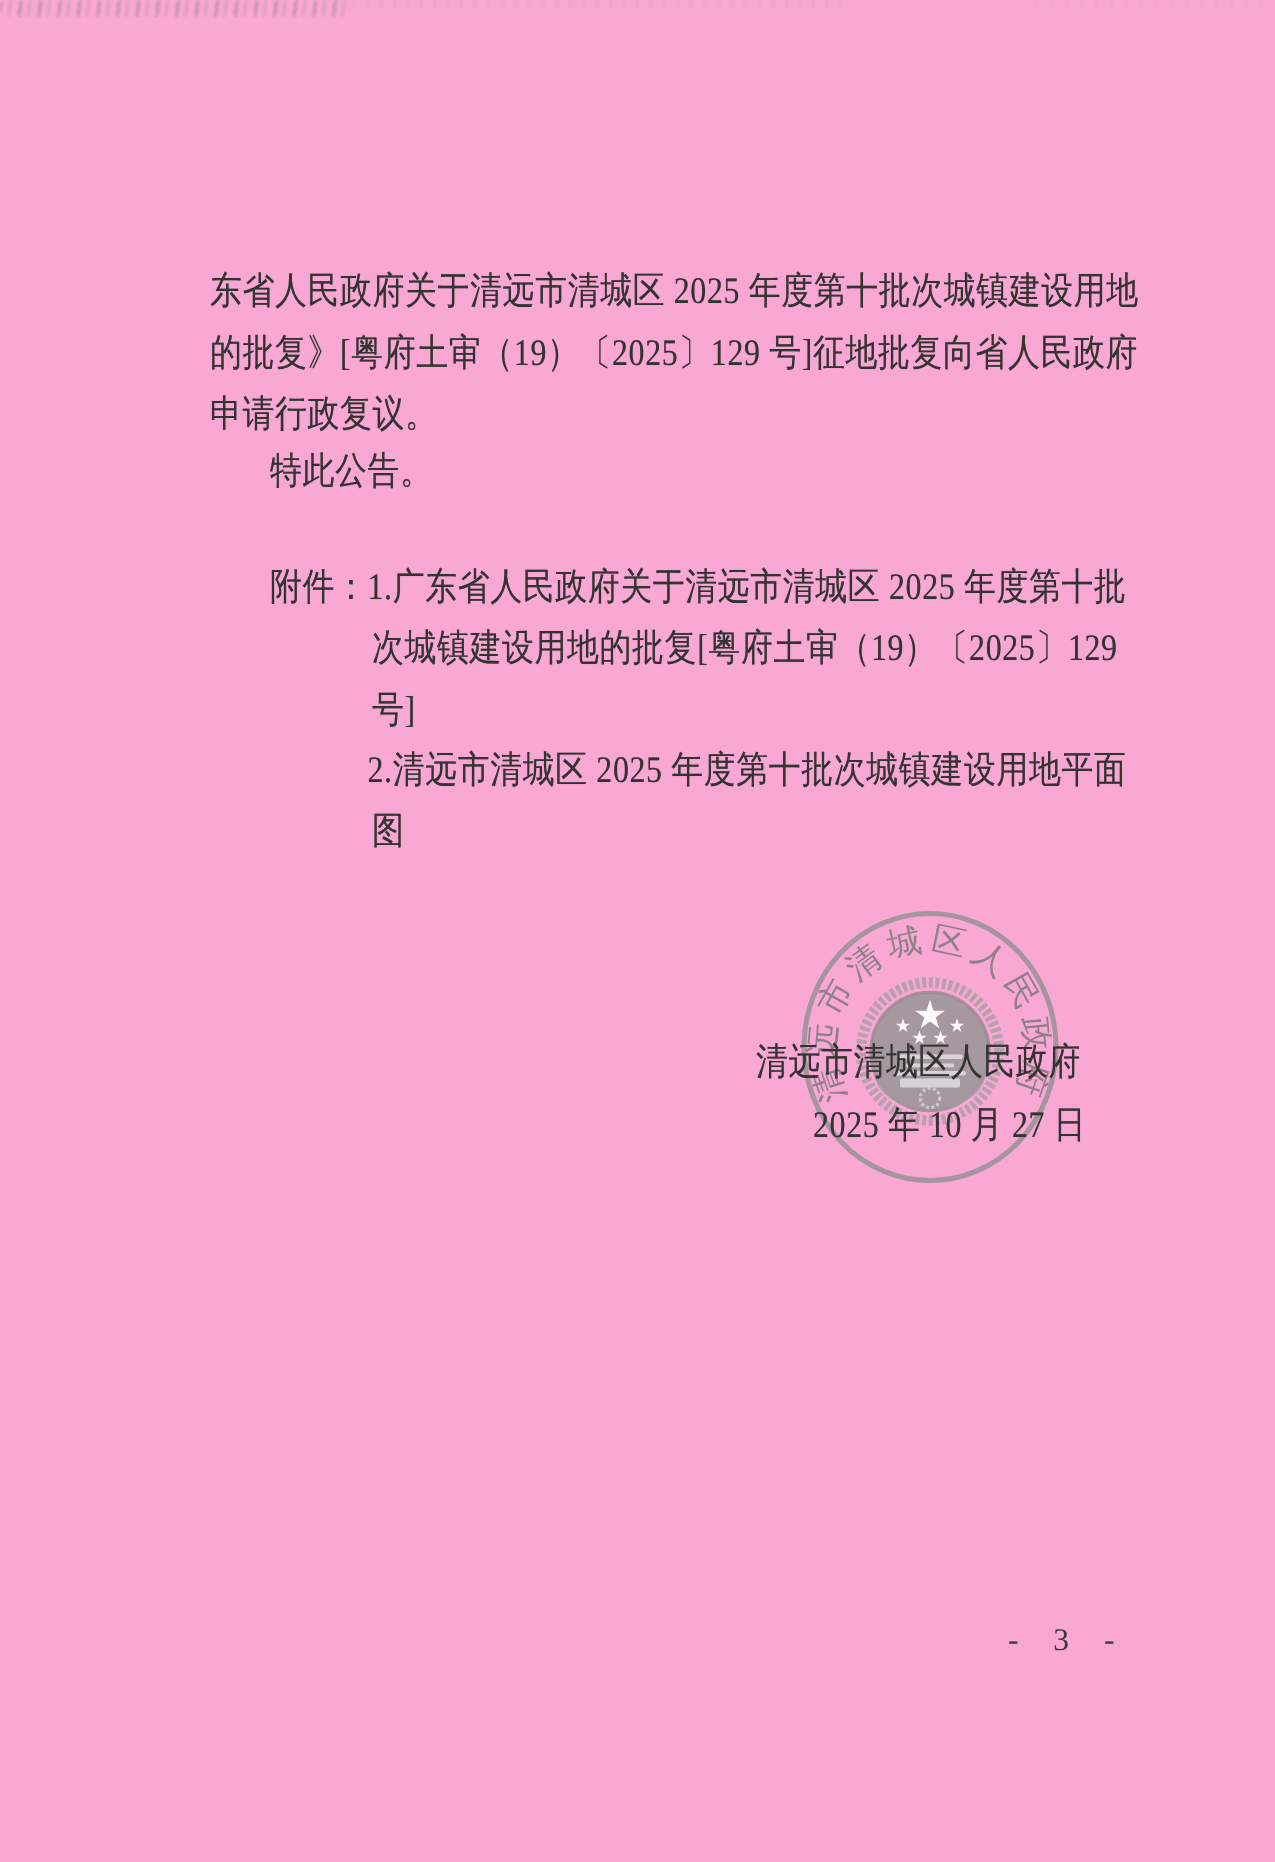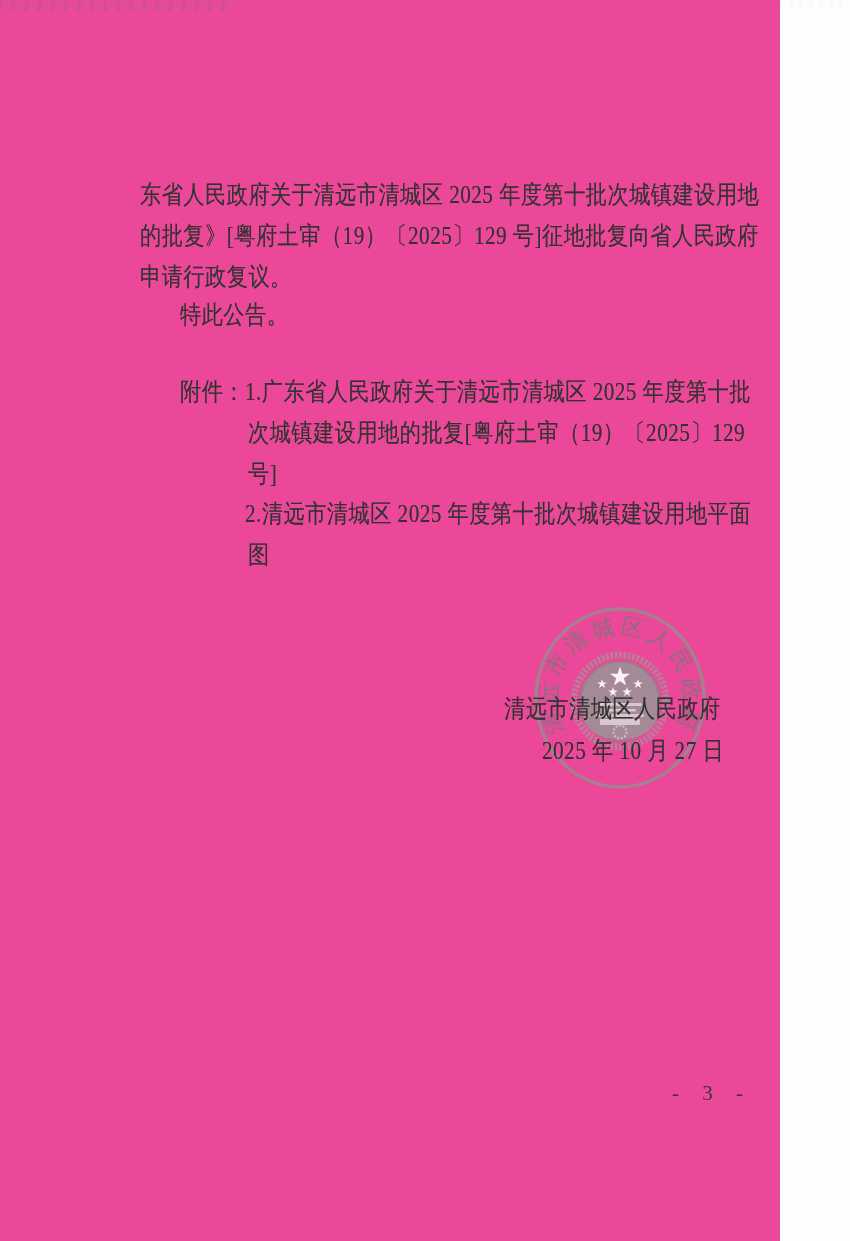--- a/index.html
+++ b/index.html
@@ -4,22 +4,22 @@
 <style>
   html,body{margin:0;padding:0;}
   body{
     width:850px;height:1241px;
     background:#fdfdfd;
     position:relative;
     overflow:hidden;
     font-family:"Liberation Serif","DejaVu Serif",serif;
   }
   .page{
-    position:absolute;left:0;top:0;width:780px;height:1241px;
-    background:#ec4899;
+    position:absolute;left:0;top:0;width:850px;height:1241px;
+    background:#f9a8d4;
   }
   
   .cn{
     position:absolute;
     font-family:"Liberation Serif","DejaVu Serif",serif;
     font-size:25px;
     line-height:1.12;
     color:#333333;
     white-space:nowrap;
     letter-spacing:0.5px;

